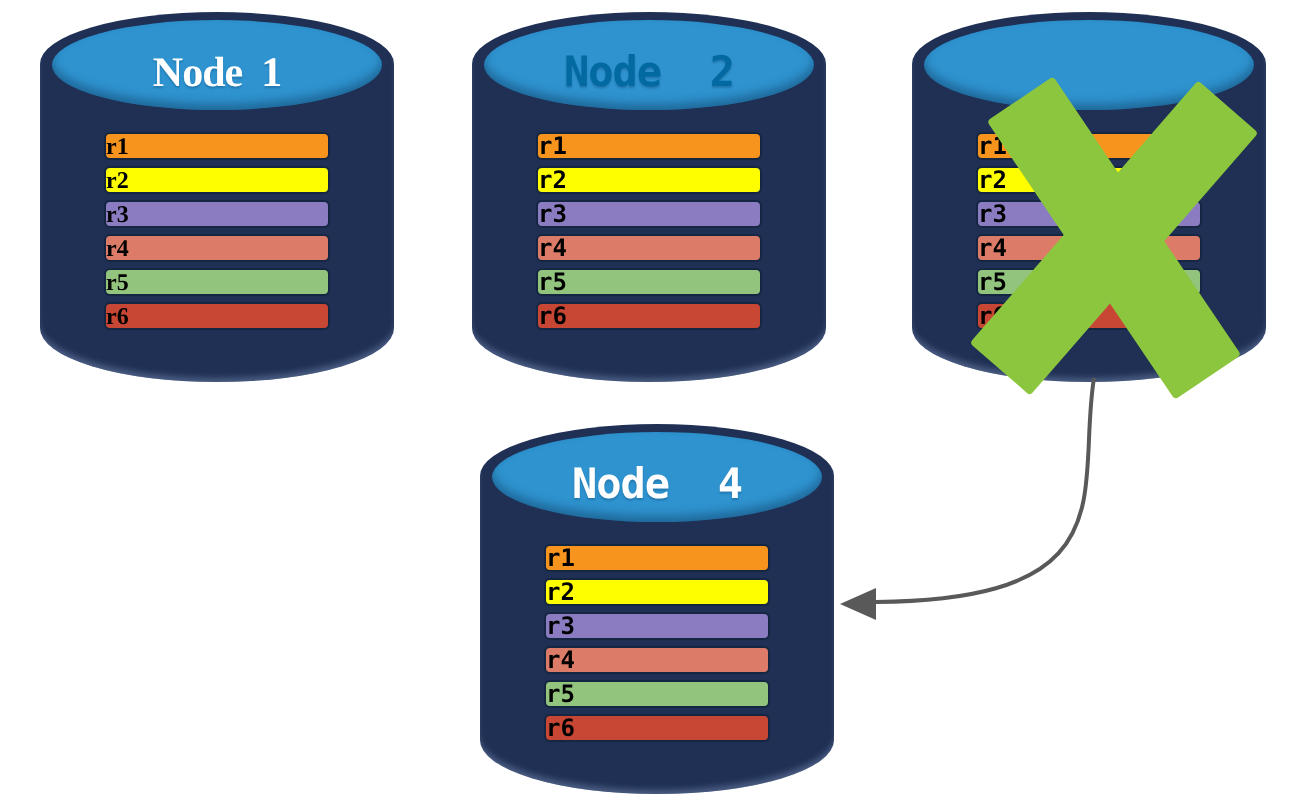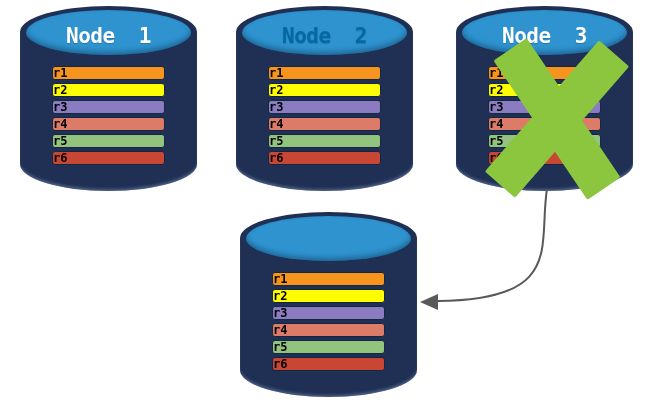--- a/index.html
+++ b/index.html
@@ -7,21 +7,21 @@
     font-family: "DejaVu Sans Mono", "Liberation Sans", monospace, sans-serif;
     background:#ffffff;
   }
   .canvas {
     position:relative;
     width:646px; height:402px;
     background:#ffffff;
     overflow:hidden;
   }
   .node { position:absolute; width:177px; height:185px; }
-  .node-1 { left:20px;  top:6px; }
+  .node-1 { left:20px;  top:6px;font-family:Liberation Serif, serif; }
   .node-2 { left:236px; top:6px; }
   .node-3 { left:456px; top:6px; }
   .node-4 { left:240px; top:212px; }
 
   .cyl-shell {
     position:absolute; inset:0;
     border-radius:50% / 26px 26px 27px 27px;
     box-shadow: inset 0 -3px 3px -1px rgba(130,150,190,0.45);
   }
   .cyl-top {
@@ -91,38 +91,38 @@
       <div class="row" style="background-color: rgb(139, 124, 193);">r3</div>
       <div class="row" style="background-color: rgb(220, 123, 103);">r4</div>
       <div class="row" style="background-color: rgb(147, 196, 125);">r5</div>
       <div class="row" style="background-color: rgb(200, 70, 52);">r6</div>
     </div>
   </div>
 
   <div class="node node-3">
     <div class="cyl-shell" style="background-color: rgb(31, 48, 84);"></div>
     <div class="cyl-top" style="background-color: rgb(46, 147, 207);"></div>
-    <div class="node-title" style="color: rgb(255, 255, 255);">Node  3</div>
     <div class="rows">
       <div class="row" style="background-color: rgb(247, 148, 29);">r1</div>
       <div class="row" style="background-color: rgb(254, 254, 0);">r2</div>
       <div class="row" style="background-color: rgb(139, 124, 193);">r3</div>
       <div class="row" style="background-color: rgb(220, 123, 103);">r4</div>
       <div class="row" style="background-color: rgb(147, 196, 125);">r5</div>
       <div class="row" style="background-color: rgb(200, 70, 52);">r6</div>
     </div>
     <div class="x-mark">
       <div class="x-bar x-bar-1" style="background-color: rgb(140, 198, 63);"></div>
       <div class="x-bar x-bar-2" style="background-color: rgb(140, 198, 63);"></div>
     </div>
   </div>
 
   <div class="node node-4">
     <div class="cyl-shell" style="background-color: rgb(31, 48, 84);"></div>
     <div class="cyl-top" style="background-color: rgb(46, 147, 207);"></div>
+    <div class="node-title" style="color: rgb(255, 255, 255);">Node  4</div>
     <div class="rows">
       <div class="row" style="background-color: rgb(247, 148, 29);">r1</div>
       <div class="row" style="background-color: rgb(254, 254, 0);">r2</div>
       <div class="row" style="background-color: rgb(139, 124, 193);">r3</div>
       <div class="row" style="background-color: rgb(220, 123, 103);">r4</div>
       <div class="row" style="background-color: rgb(147, 196, 125);">r5</div>
       <div class="row" style="background-color: rgb(200, 70, 52);">r6</div>
     </div>
   </div>
 

